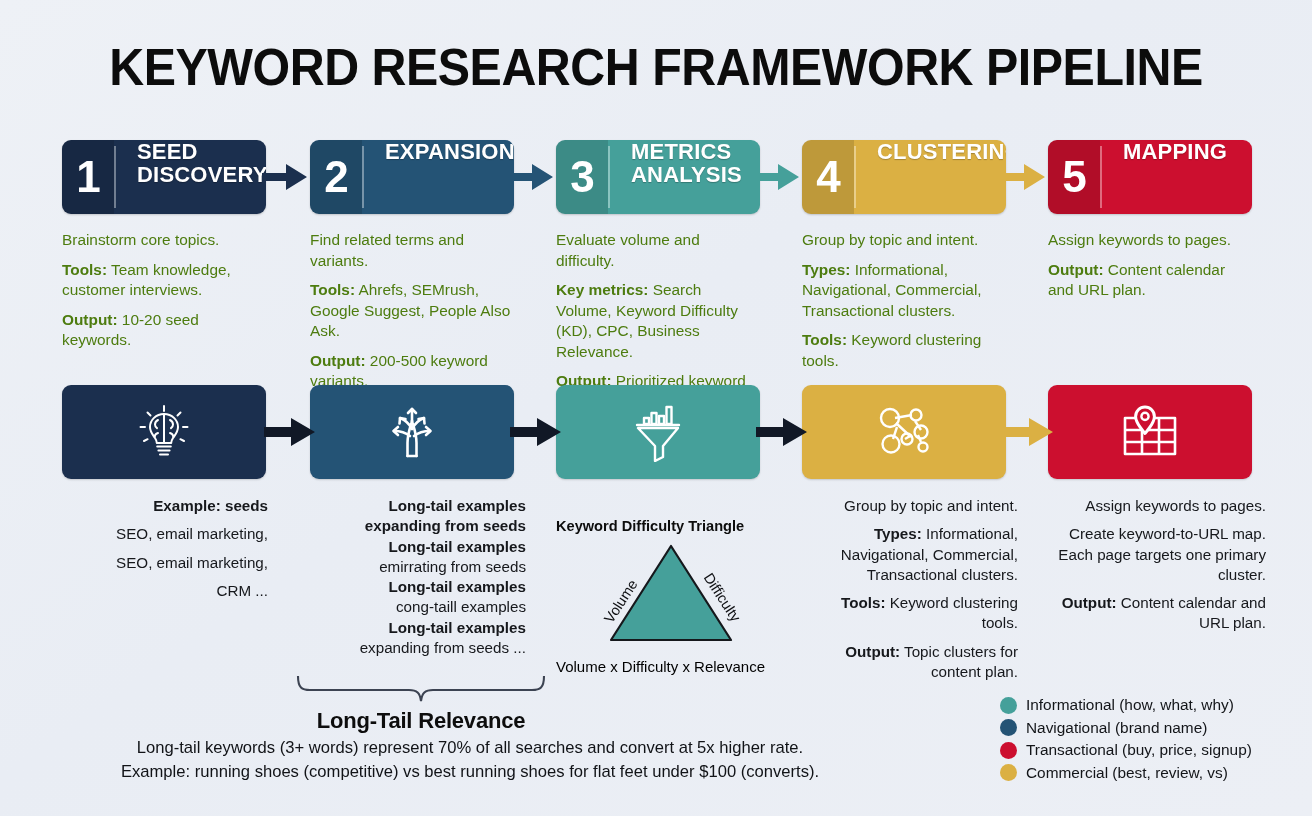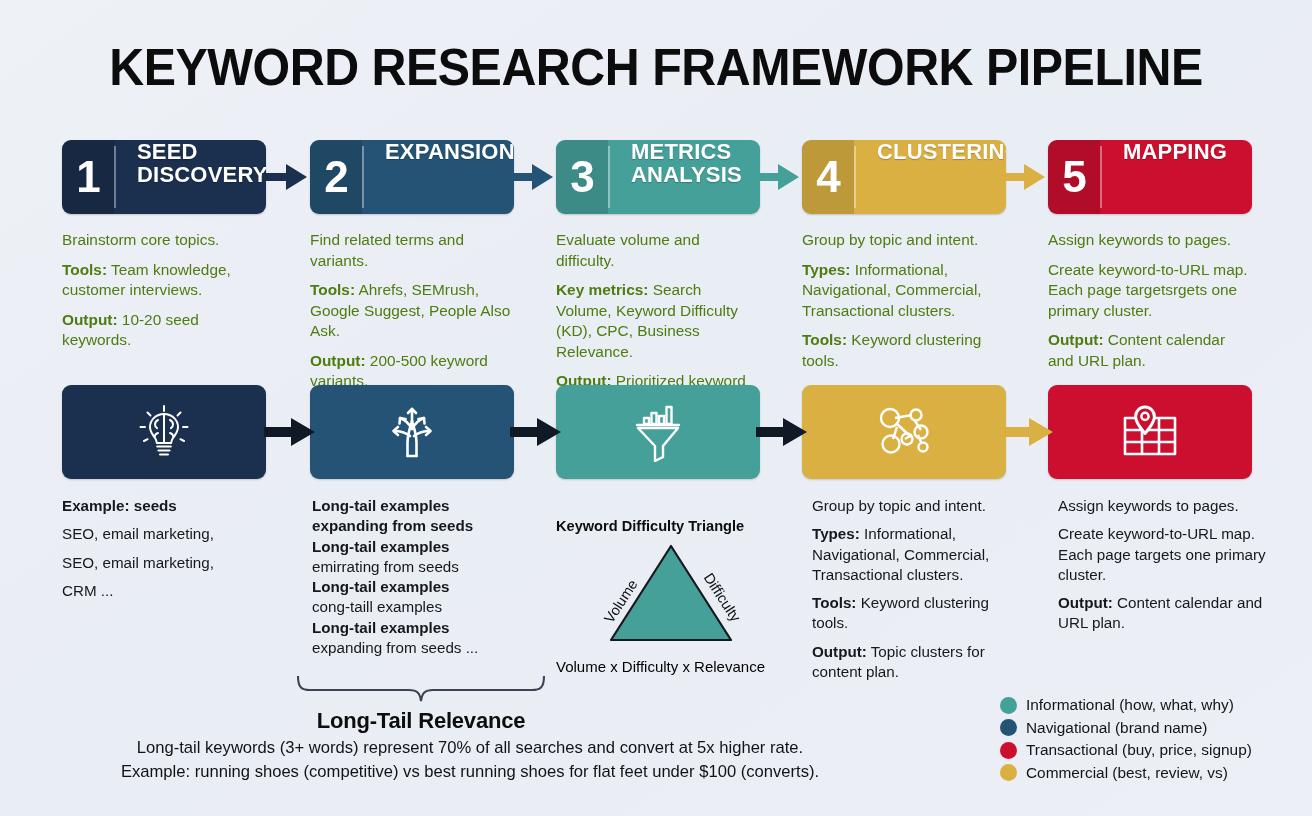--- a/index.html
+++ b/index.html
@@ -129,20 +129,21 @@
   }
   .tile svg { display: block; }
 
   
   .low-txt {
     position: absolute;
     top: 496px;
     font-size: 15.2px;
     line-height: 20.3px;
     color: #16181c;
+    text-align: right;
   }
   .low-txt p { margin: 0 0 8px 0; }
   .low-txt p:last-child { margin-bottom: 0; }
   .low-txt b { font-weight: 700; }
 
   .stack-lines { line-height: 20.3px; }
   .stack-lines .bold { font-weight: 700; }
 
   
   #tri-block {
@@ -299,21 +300,20 @@
   </div>
 
   <div class="col" id="col5" style="left:1048px; width:204px;">
     <div class="hdr" id="hdr5" style="background: rgb(204, 15, 47);">
       <div class="num">5</div>
       <div class="divider"></div>
       <div class="lbl">MAPPING</div>
     </div>
     <div class="body-txt" id="body5">
         <p>Assign keywords to pages.</p>
-        <p>Create keyword-to-URL map. Each page targetsrgets one primary cluster.</p>
         <p><b>Output:</b> Content calendar and URL plan.</p>
       </div>
   </div>
 
   <div class="arrow" style="left:262px;">
     <svg viewBox="0 0 46 30">
         <path d="M0 11 H24 V2 L45 15 L24 28 V19 H0 Z" fill="#1b2f4e"></path>
       </svg>
   </div>
   <div class="arrow" style="left:508px;">

